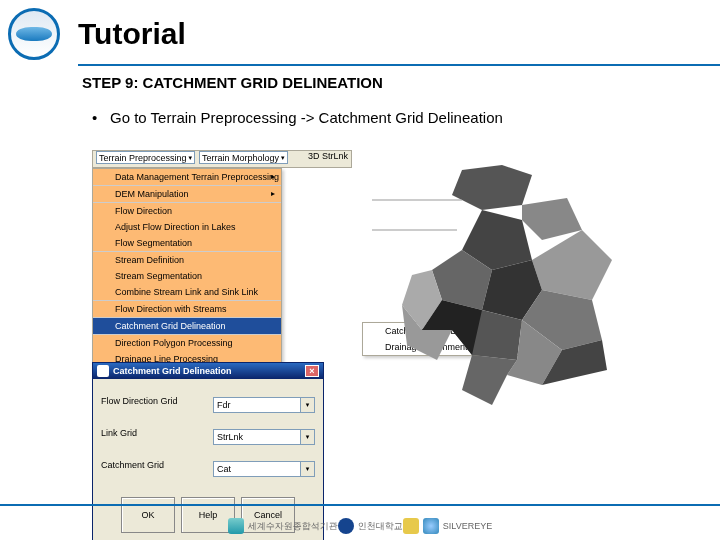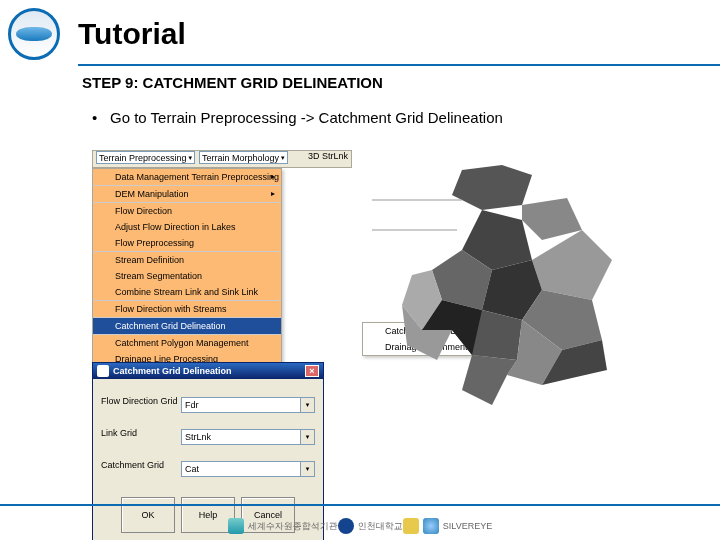--- a/index.html
+++ b/index.html
@@ -146,21 +146,21 @@
     font-size: 9px;
     line-height: 11px;
     border: 1px solid #fff;
   }
   .dlg-body { padding: 10px 8px 6px; }
   .dlg-row {
     display: flex;
     align-items: center;
     margin-bottom: 8px;
   }
-  .dlg-row label { width: 80px; }
+  .dlg-row label { width: 112px; }
   .dlg-row .inp {
     flex: 1;
     background: #fff;
     border: 1px solid #7f9db9;
     height: 16px;
     padding: 0 3px;
     display: flex;
     align-items: center;
     position: relative;
     margin-top: 8px;
@@ -252,27 +252,27 @@
         <span class="tri">▾</span>
     </span>
     <span style="margin-left:auto">3D StrLnk</span>
   </div>
 
   <div class="menu-panel" id="menu-panel">
       <div class="menu-item">Data Management Terrain Preprocessing<span class="arrow">▸</span></div>
       <div class="menu-item sep">DEM Manipulation<span class="arrow">▸</span></div>
       <div class="menu-item sep">Flow Direction</div>
       <div class="menu-item">Adjust Flow Direction in Lakes</div>
-      <div class="menu-item">Flow Preprocessing</div>
+      <div class="menu-item">Flow Segmentation</div>
       <div class="menu-item sep">Stream Definition</div>
       <div class="menu-item">Stream Segmentation</div>
       <div class="menu-item">Combine Stream Link and Sink Link</div>
       <div class="menu-item sep">Flow Direction with Streams</div>
       <div class="menu-item sep hl">Catchment Grid Delineation</div>
-      <div class="menu-item sep">Catchment Polygon Management</div>
+      <div class="menu-item sep">Direction Polygon Processing</div>
       <div class="menu-item">Drainage Line Processing</div>
       <div class="menu-item">Adjoint Catchment Processing</div>
     </div>
 
   <div class="submenu" id="submenu">
       <div class="menu-item">Catchment Grid Delineation</div>
       <div class="menu-item">Drainage Catchment Grid</div>
     </div>
 
   <div class="dialog">

